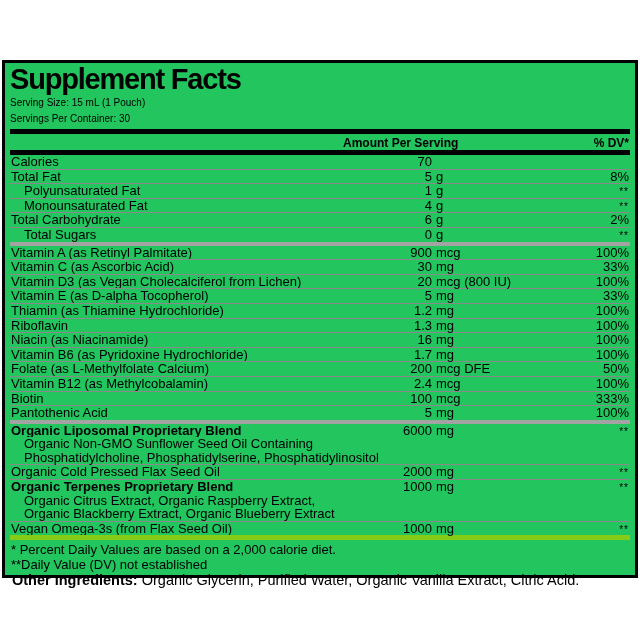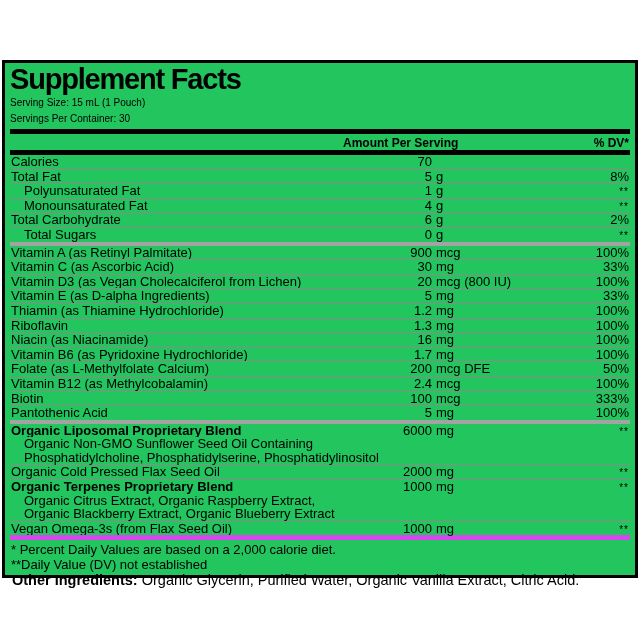--- a/index.html
+++ b/index.html
@@ -16,21 +16,21 @@
     font-size:29px; font-weight:bold; letter-spacing:-1.2px;
     line-height:29px; padding-top:1px;
   }
   .serving-line { font-size:10px; line-height:15px; padding-top:1px; }
   .bar { background:#000; height:5px; }
   .bar.thin-gap { margin-top:3px; }
   .hdr-row { position:relative; height:16px; font-size:12px; font-weight:bold; }
   .hdr-aps { position:absolute; left:333px; top:2px; }
   .hdr-dv  { position:absolute; right:1px; top:2px; }
   .group { border-bottom:4px solid #a3a3a3; }
-  .group:last-child { border-bottom:5px solid #d946ef; }
+  .group:last-child { border-bottom:5px solid #84cc16; }
   .row { border-bottom:1px solid #8a8a8a; }
   .group .row:last-child { border-bottom:none; }
   .line { position:relative; font-size:13px; line-height:13.6px; }
   .row.bold .line .nm { font-weight:bold; }
   .nm { display:block; padding-left:1px; padding-right:180px;
         white-space:nowrap; overflow:hidden; }
   .row.ind .nm { padding-left:14px; }
   .subline { font-size:13px; line-height:13.6px; padding-left:14px;
              font-weight:normal; white-space:nowrap; }
   .amt { position:absolute; left:338px; top:0; font-weight:normal; white-space:nowrap; }
@@ -120,21 +120,21 @@
         </div>
         <div class="row">
           <div class="line">
             <span class="nm">Vitamin D3 (as Vegan Cholecalciferol from Lichen)</span>
             <span class="amt"><span class="num">20</span><span class="unit">mcg (800 IU)</span></span>
             <span class="dv">100%</span>
           </div>
         </div>
         <div class="row">
           <div class="line">
-            <span class="nm">Vitamin E (as D-alpha Ingredients)</span>
+            <span class="nm">Vitamin E (as D-alpha Tocopherol)</span>
             <span class="amt"><span class="num">5</span><span class="unit">mg</span></span>
             <span class="dv">33%</span>
           </div>
         </div>
         <div class="row">
           <div class="line">
             <span class="nm">Thiamin (as Thiamine Hydrochloride)</span>
             <span class="amt"><span class="num">1.2</span><span class="unit">mg</span></span>
             <span class="dv">100%</span>
           </div>

